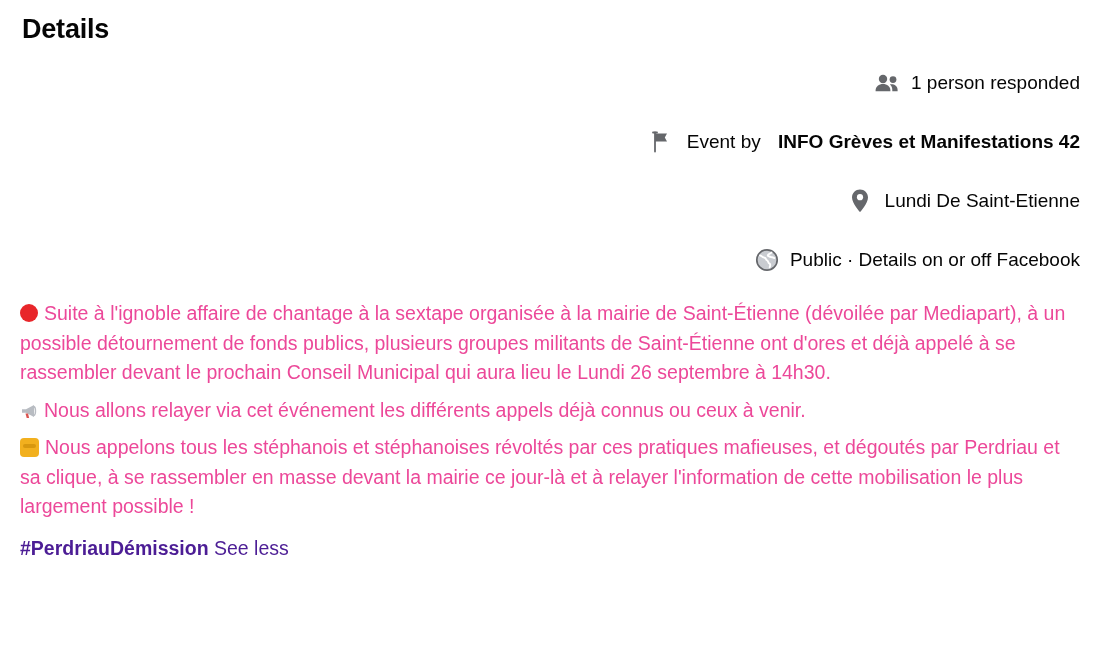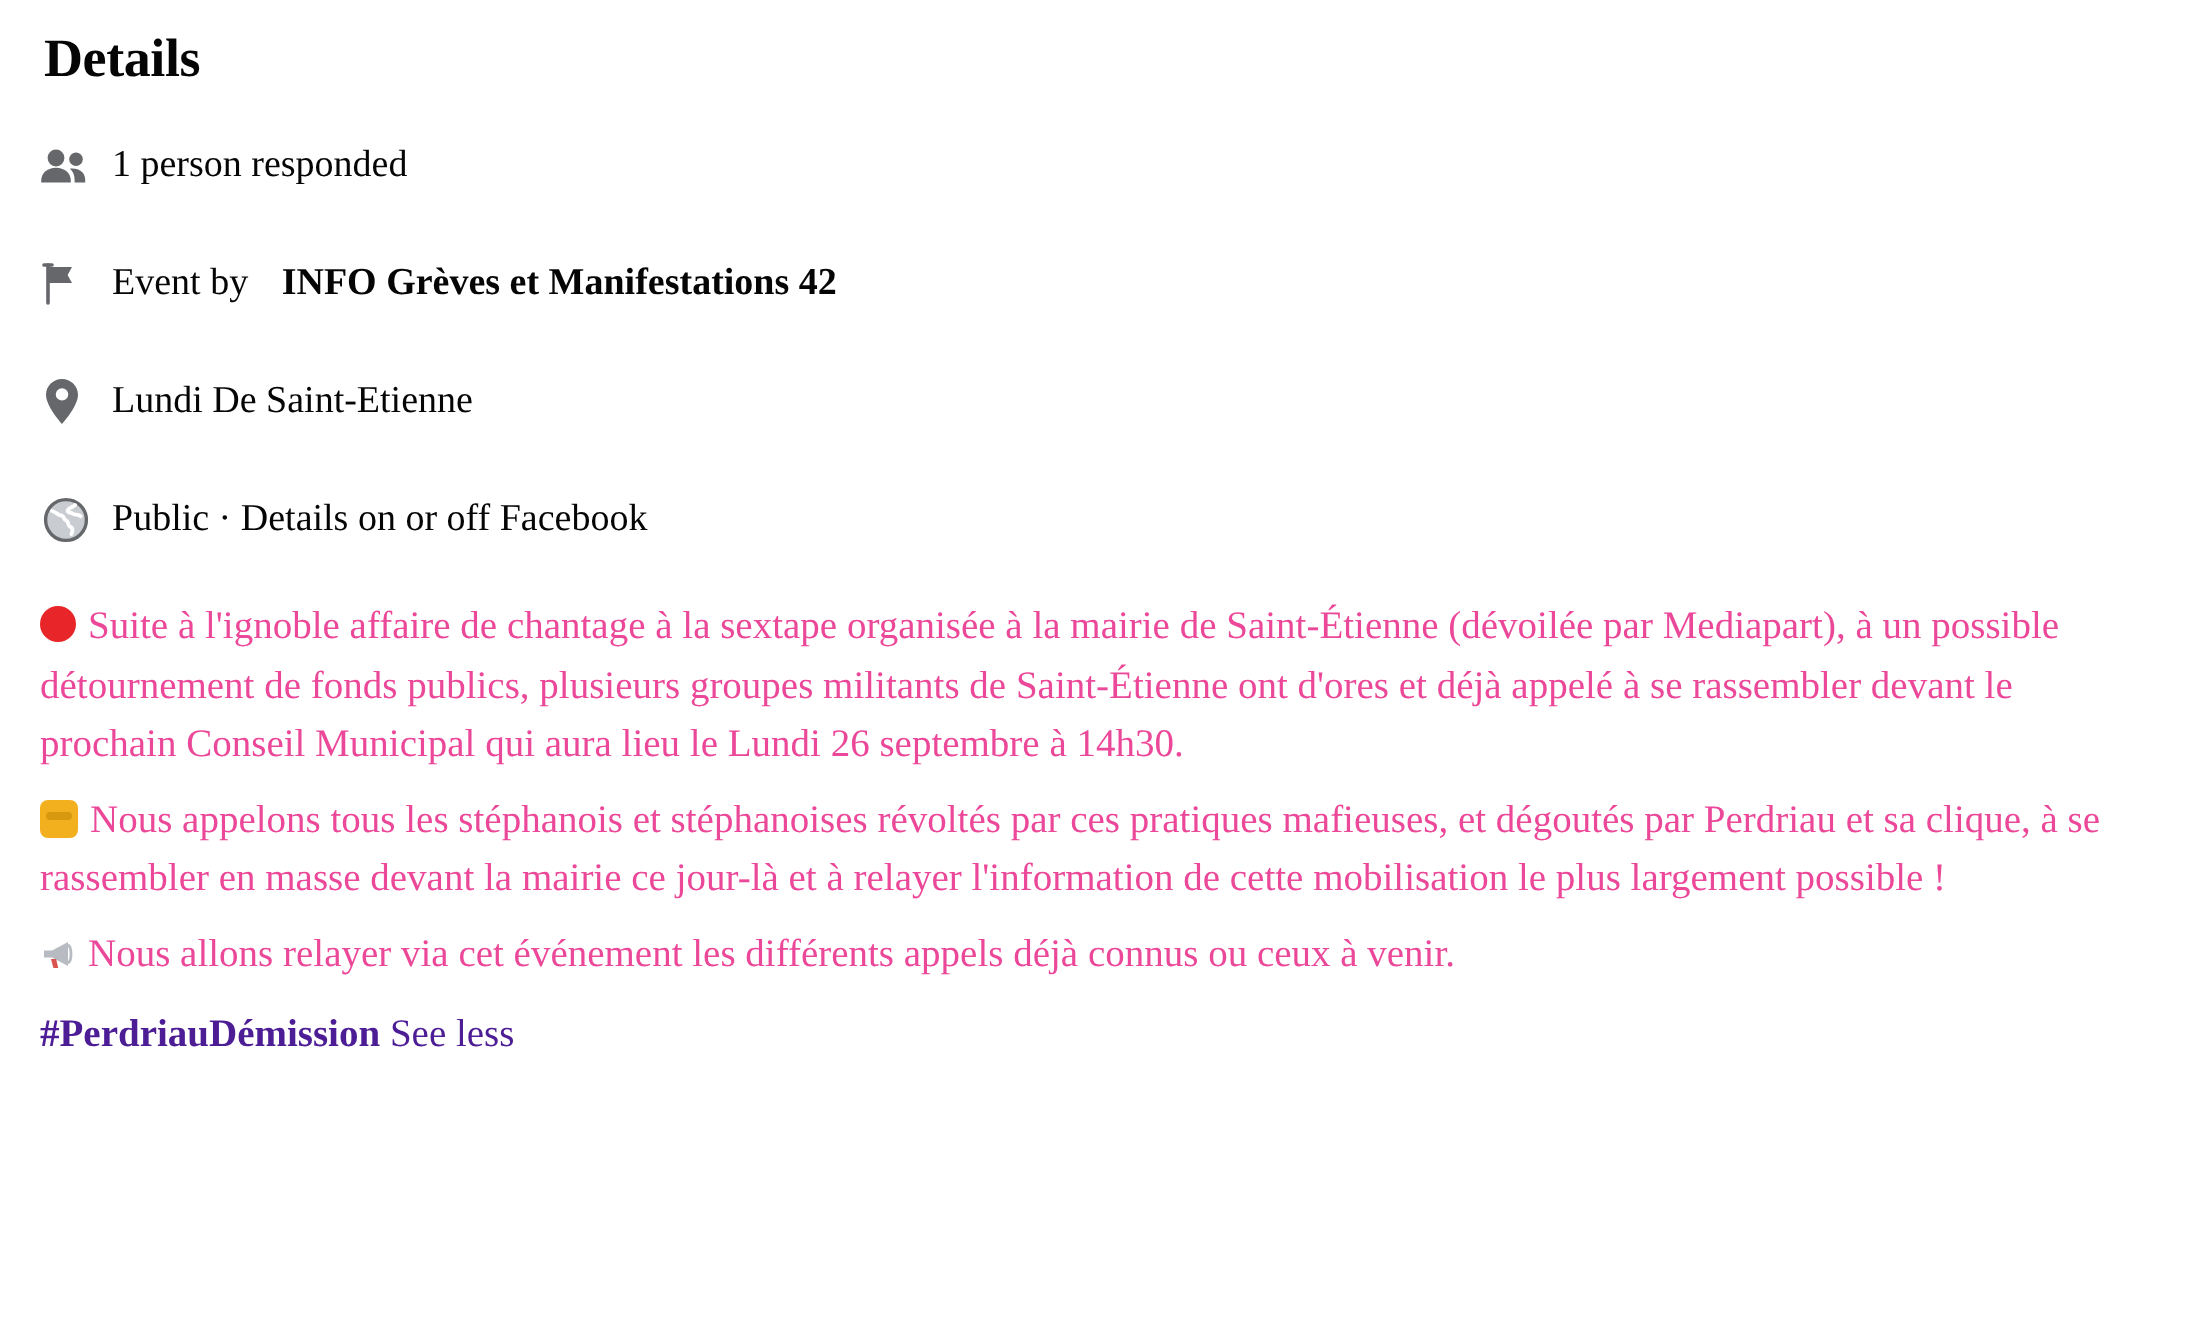--- a/index.html
+++ b/index.html
@@ -11,34 +11,34 @@
     background: #ffffff;
     font-family: "Liberation Sans", sans-serif;
     color: #050505;
     overflow: hidden;
   }
   .page {
     width: 1100px;
     height: 671px;
     padding: 10px 20px 0 20px;
     position: relative;
-    font-family: Liberation Serif, serif;
   }
   .page-title {
     font-size: 27px;
     font-weight: bold;
     letter-spacing: -0.2px;
     margin: 4px 0 18px 2px;
     color: #050505;
   }
   .detail-row {
     display: flex;
     align-items: center;
     min-height: 40px;
     margin-bottom: 19px;
+    justify-content: flex-end;
   }
   .detail-icon {
     width: 36px;
     min-width: 36px;
     height: 28px;
     display: flex;
     align-items: center;
     justify-content: flex-start;
     color: #65676b;
   }
@@ -156,26 +156,26 @@
         <path d="M6 8.5c2 0.5 2.8 2 4.5 2.2 1.8 0.2 1.2 2.2 2.6 2.6 1.4 0.4 0.6 2.8 2.2 3.2 1.2 0.3 1.1 2.2 0.4 3.6" stroke="#ffffff" stroke-width="1.9" stroke-linecap="round"></path>
         <path d="M17.5 5.5c-1 1.2-3 1.1-3.6 2.6-0.5 1.3 1.6 1.2 2.6 1.8 1 0.6 3 0.2 3.8 1.2" stroke="#ffffff" stroke-width="1.9" stroke-linecap="round"></path>
       </svg>
     </span>
     <span class="detail-text">Public · Details on or off Facebook</span>
   </div>
 
   <div class="desc">
     <p><span class="dot-red"></span><span>Suite à l'ignoble affaire de chantage à la sextape organisée à la mairie de Saint-Étienne (dévoilée par Mediapart), à un possible détournement de fonds publics, plusieurs groupes militants de Saint-Étienne ont d'ores et déjà appelé à se rassembler devant le prochain Conseil Municipal qui aura lieu le Lundi 26 septembre à 14h30.</span></p>
 
-    <p><span class="fist"></span><span>Nous appelons tous les stéphanois et stéphanoises révoltés par ces pratiques mafieuses, et dégoutés par Perdriau et sa clique, à se rassembler en masse devant la mairie ce jour-là et à relayer l'information de cette mobilisation le plus largement possible !</span></p>
-
     <p><span class="mega">
       <svg width="20" height="16" viewBox="0 0 20 16">
         <path d="M2 6.2h4l8-4.2v12l-8-4.2H2z" fill="#b8bcc2"></path>
         <path d="M14 3.5c2 1 2 8 0 9" stroke="#b8bcc2" stroke-width="1.4" fill="none"></path>
         <path d="M5.5 10.5l1.2 4.5h2.4l-1-4.5z" fill="#d9534f"></path>
       </svg>
     </span><span>Nous allons relayer via cet événement les différents appels déjà connus ou ceux à venir.</span></p>
 
+    <p><span class="fist"></span><span>Nous appelons tous les stéphanois et stéphanoises révoltés par ces pratiques mafieuses, et dégoutés par Perdriau et sa clique, à se rassembler en masse devant la mairie ce jour-là et à relayer l'information de cette mobilisation le plus largement possible !</span></p>
+
     <div class="hashline"><span>#PerdriauDémission</span> <span class="see-less">See less</span></div>
   </div>
 
 </div>
 
 </body></html>

